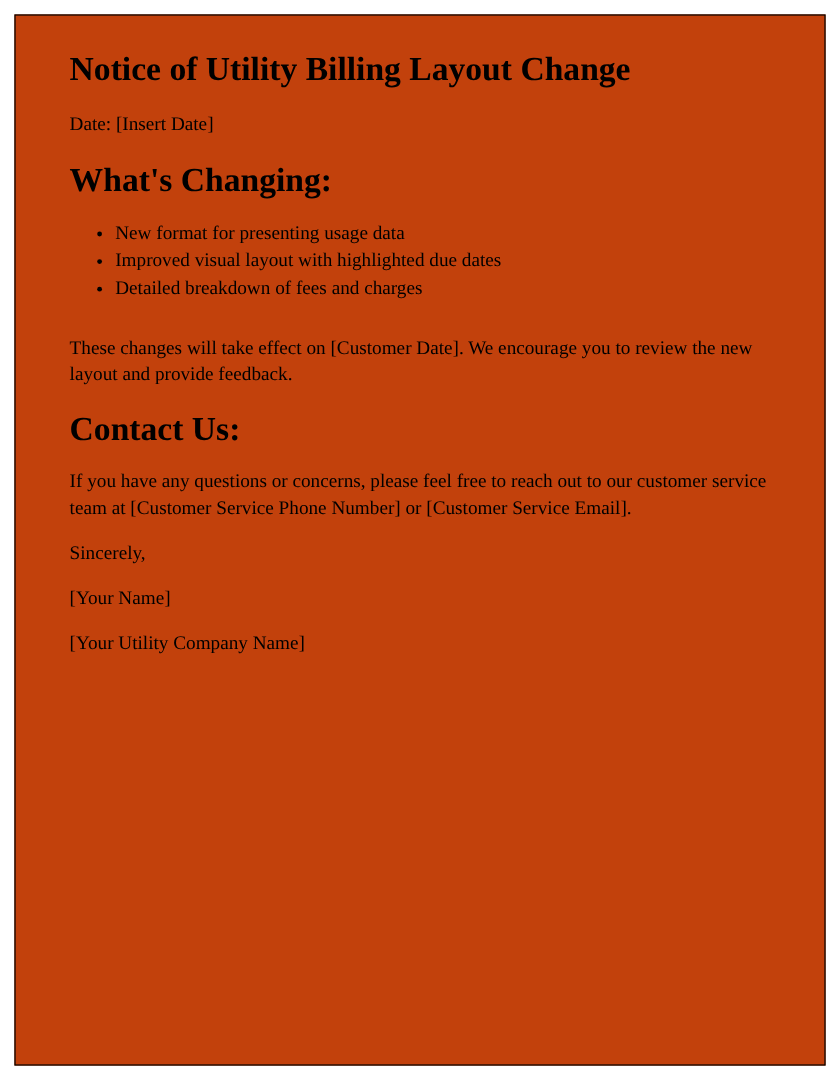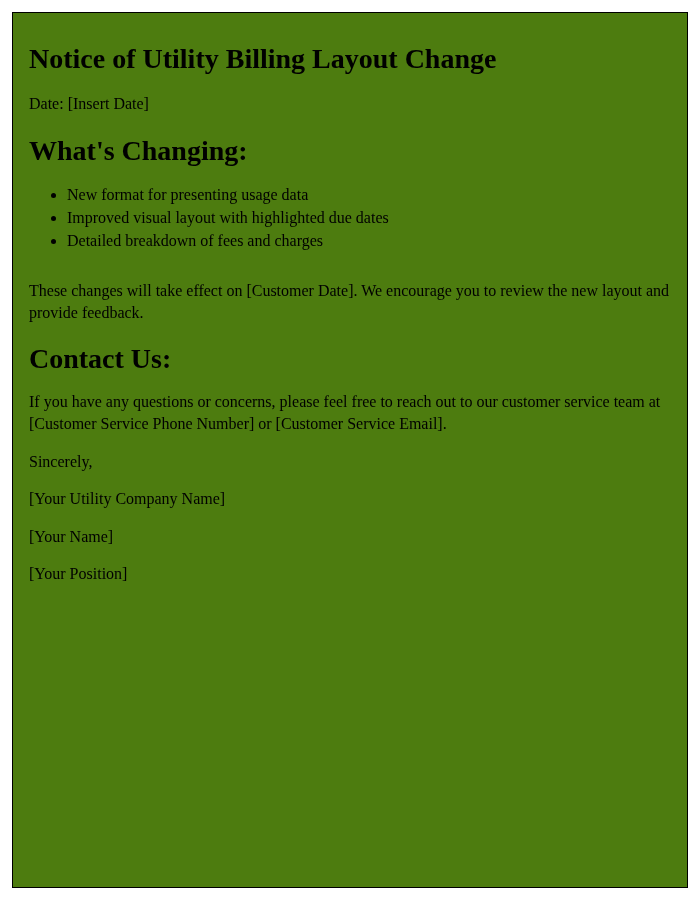--- a/index.html
+++ b/index.html
@@ -11,22 +11,22 @@
       font-family: "Times New Roman", Times, serif;
       background: #ffffff;
       width: 700px;
       height: 900px;
       padding: 12px;
     }
     .page {
       border: 1px solid #000;
       width: 100%;
       height: 100%;
-      padding: 30px 16px;
-      background: #4d7c0f;
+      padding: 30px 45px;
+      background: #c2410c;
     }
     h1 {
       font-size: 28px;
       font-weight: bold;
       margin-bottom: 18px;
     }
     h2 {
       font-size: 28px;
       font-weight: bold;
       margin-top: 20px;
@@ -66,18 +66,17 @@
 
   <p>These changes will take effect on [Customer Date]. We encourage you to review the new layout and provide feedback.</p>
 
   <h2>Contact Us:</h2>
 
   <p>If you have any questions or concerns, please feel free to reach out to our customer service team at [Customer Service Phone Number] or [Customer Service Email].</p>
 
 
   <p>Sincerely,</p>
 
+  <p>[Your Name]</p>
+
   <p>[Your Utility Company Name]</p>
 
-  <p>[Your Name]</p>
-
-  <p>[Your Position]</p>
 </div>
 
 </body></html>

